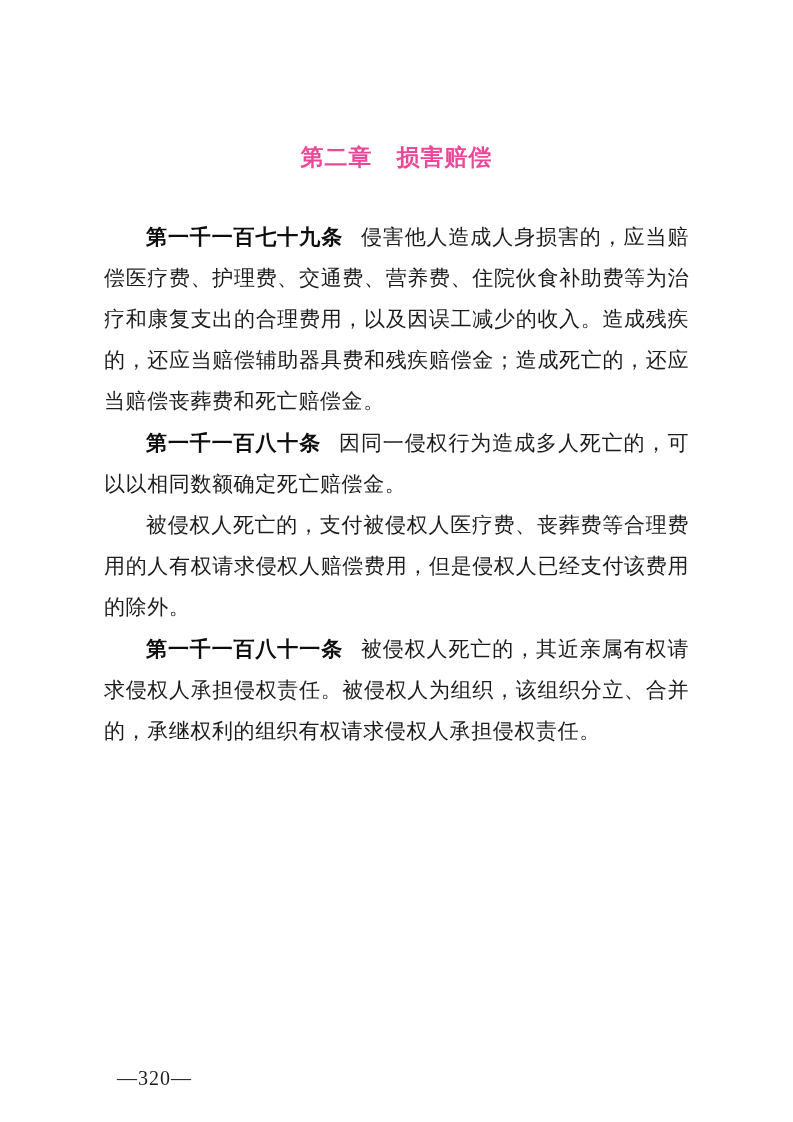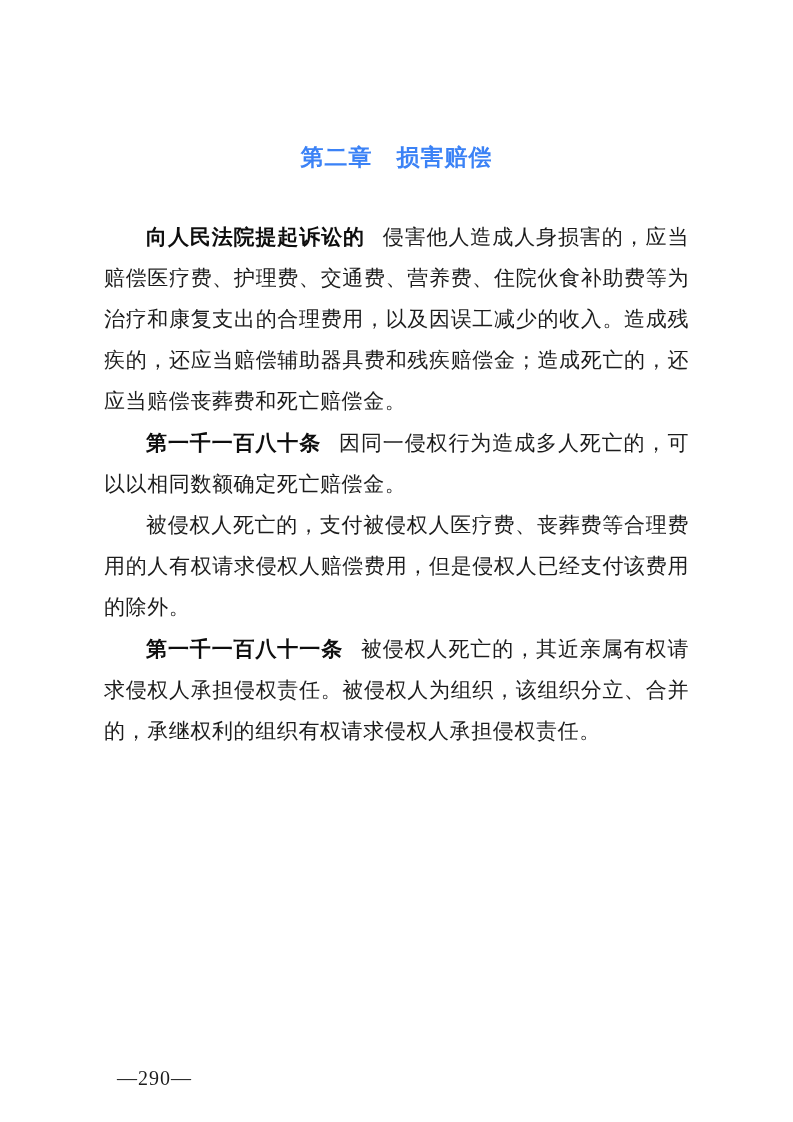--- a/index.html
+++ b/index.html
@@ -14,21 +14,21 @@
     overflow: hidden;
   }
   .chapter-title {
     padding-top: 141px;
     text-align: center;
     font-family: "Liberation Sans", "DejaVu Sans", sans-serif;
     font-weight: bold;
     font-size: 23px;
     line-height: 32px;
     letter-spacing: 1px;
-    color: #3b82f6;
+    color: #ec4899;
   }
   .body-text {
     margin: 43px 104px 0 104px;
     width: 585px;
     font-family: "Liberation Serif", "DejaVu Serif", serif;
     font-size: 21px;
     line-height: 41px;
     letter-spacing: 0.6px;
     text-align: justify;
     color: #1c1c1c;
@@ -56,27 +56,27 @@
 </style>
 </head>
 <body>
 
 <div class="page">
 
   <h1 class="chapter-title">第二章　损害赔偿</h1>
 
   <div class="body-text">
 
-    <p class="para"><span class="article-lead">向人民法院提起诉讼的</span><span>侵害他人造成人身损害的，应当赔偿医疗费、护理费、交通费、营养费、住院伙食补助费等为治疗和康复支出的合理费用，以及因误工减少的收入。造成残疾的，还应当赔偿辅助器具费和残疾赔偿金；造成死亡的，还应当赔偿丧葬费和死亡赔偿金。</span></p>
+    <p class="para"><span class="article-lead">第一千一百七十九条</span><span>侵害他人造成人身损害的，应当赔偿医疗费、护理费、交通费、营养费、住院伙食补助费等为治疗和康复支出的合理费用，以及因误工减少的收入。造成残疾的，还应当赔偿辅助器具费和残疾赔偿金；造成死亡的，还应当赔偿丧葬费和死亡赔偿金。</span></p>
 
     <p class="para"><span class="article-lead">第一千一百八十条</span><span>因同一侵权行为造成多人死亡的，可以以相同数额确定死亡赔偿金。</span></p>
 
     <p class="para"><span>被侵权人死亡的，支付被侵权人医疗费、丧葬费等合理费用的人有权请求侵权人赔偿费用，但是侵权人已经支付该费用的除外。</span></p>
 
     <p class="para"><span class="article-lead">第一千一百八十一条</span><span>被侵权人死亡的，其近亲属有权请求侵权人承担侵权责任。被侵权人为组织，该组织分立、合并的，承继权利的组织有权请求侵权人承担侵权责任。</span></p>
 
 
 
   </div>
 
-  <div class="page-footer">—290—</div>
+  <div class="page-footer">—320—</div>
 
 </div>
 
 </body></html>

